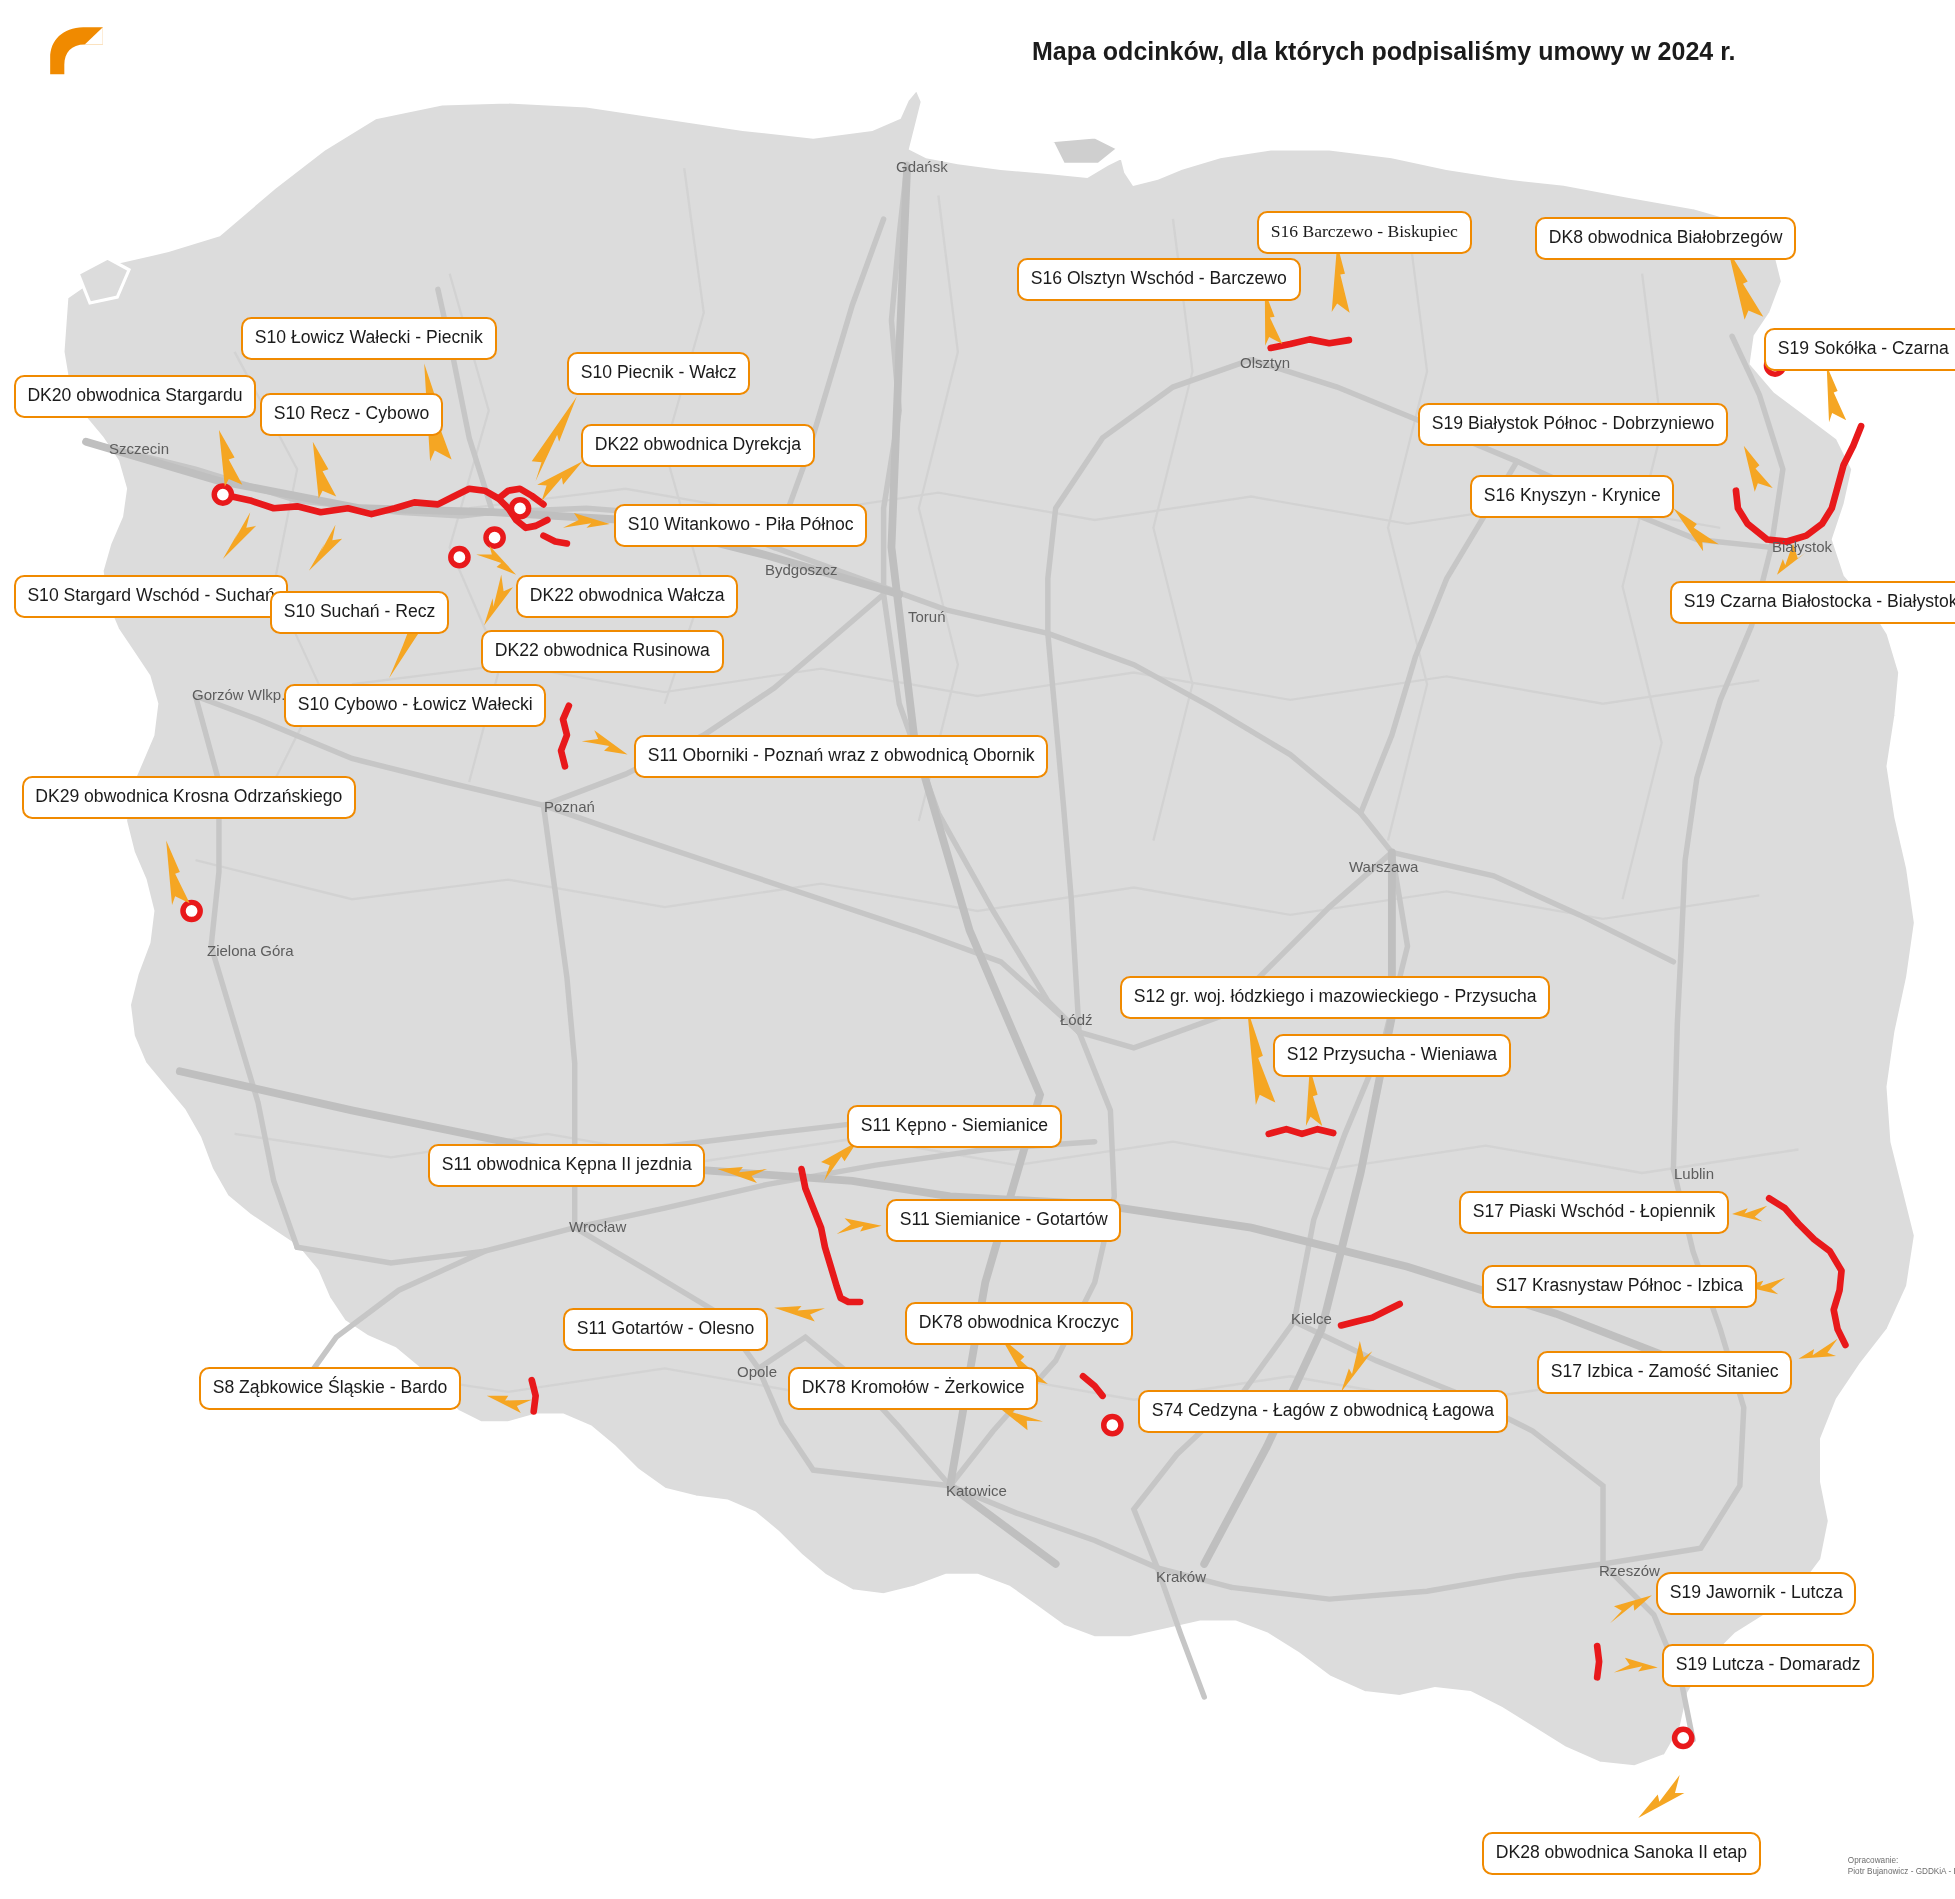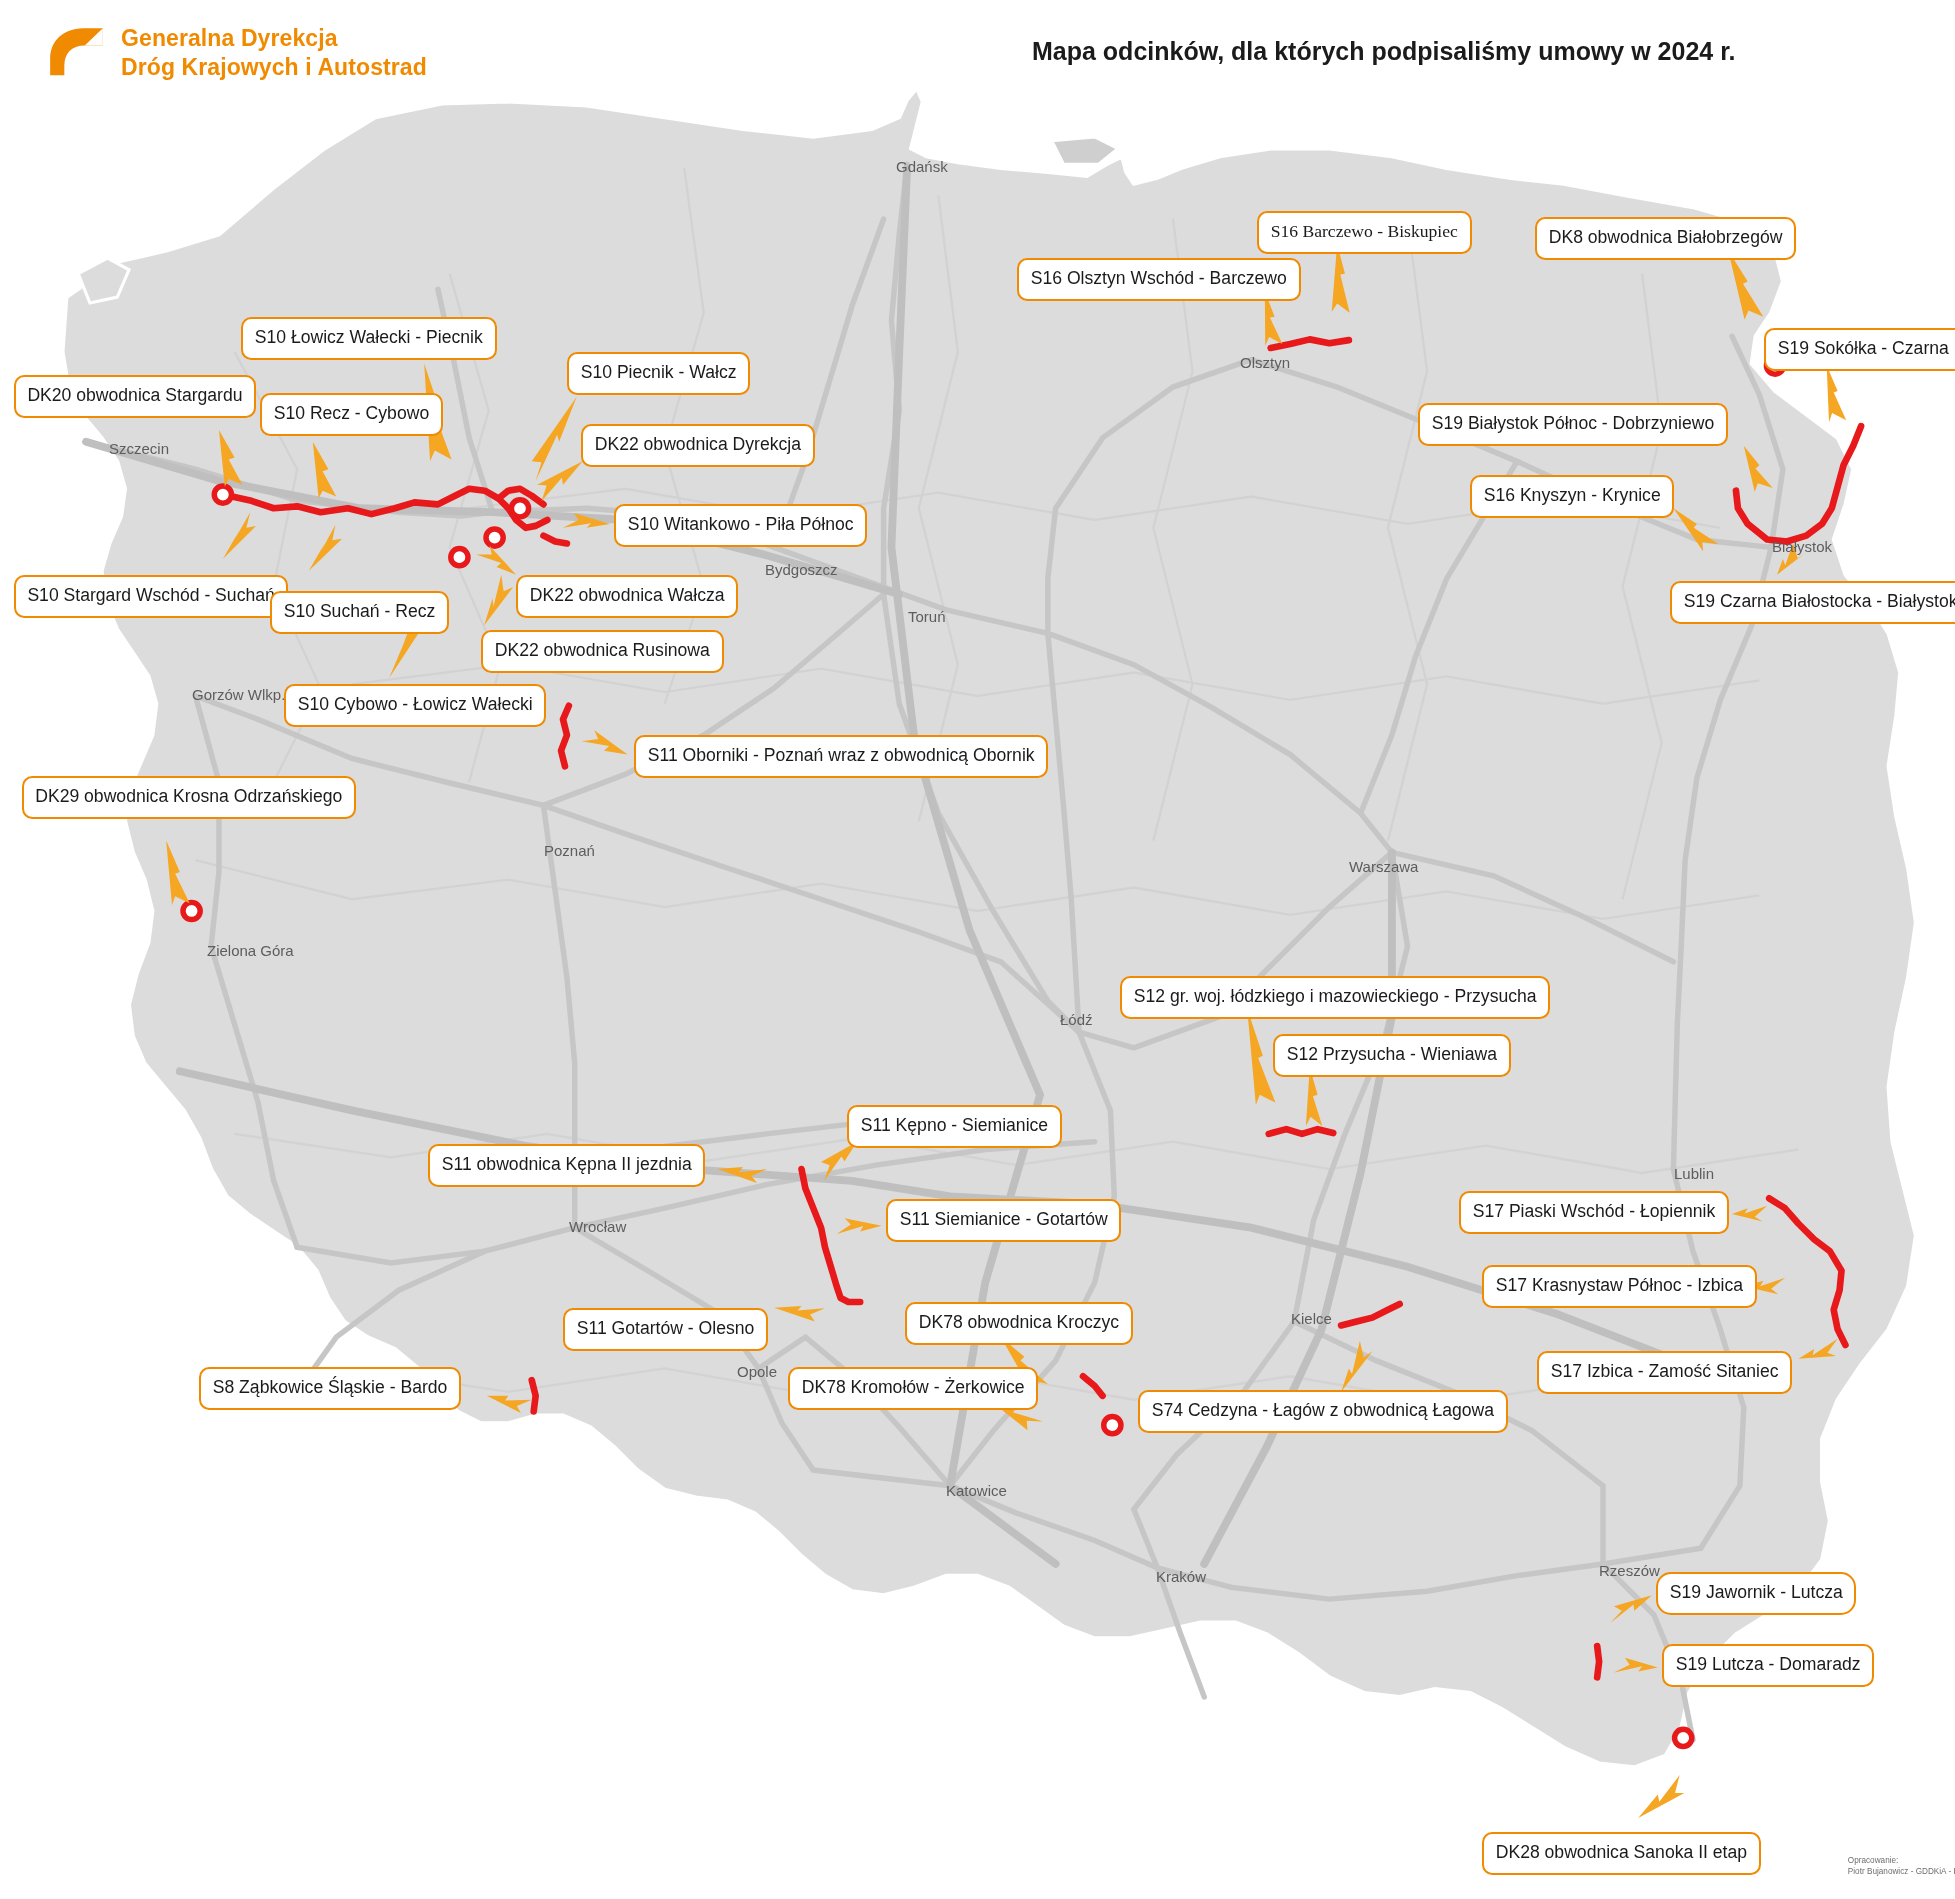--- a/index.html
+++ b/index.html
@@ -314,37 +314,33 @@
   </svg>
 
   <div id="logo-block">
     <div id="logo-mark">
       <svg viewBox="0 0 150 140" width="59" height="55">
         <path d="M 8 128 L 8 86 C 8 40 40 10 92 8 L 142 8 L 142 52 L 96 52 C 62 52 44 72 44 104 L 44 128 Z" fill="#f08a00"></path>
         <path d="M 86 34 L 142 34 L 142 92 Z" fill="#ffffff" opacity="0.0"></path>
         <path d="M 96 52 L 142 8 L 142 52 Z" fill="#ffffff"></path>
       </svg>
     </div>
-    <div id="logo-text">
-      <div>Generalna Dyrekcja</div>
-      <div>Dróg Krajowych i Autostrad</div>
-    </div>
   </div>
 
   <div id="map-title">Mapa odcinków, dla których podpisaliśmy umowy w 2024 r.</div>
 
   <div id="city-layer">
       <div class="city" style="left: 896px; top: 158px;">Gdańsk</div>
       <div class="city" style="left: 109px; top: 440px;">Szczecin</div>
       <div class="city" style="left: 1240px; top: 354px;">Olsztyn</div>
       <div class="city" style="left: 765px; top: 561px;">Bydgoszcz</div>
       <div class="city" style="left: 908px; top: 608px;">Toruń</div>
       <div class="city" style="left: 1772px; top: 538px;">Białystok</div>
       <div class="city" style="left: 192px; top: 686px;">Gorzów Wlkp.</div>
-      <div class="city" style="left: 544px; top: 842px;">Poznań</div>
+      <div class="city" style="left: 544px; top: 798px;">Poznań</div>
       <div class="city" style="left: 1349px; top: 858px;">Warszawa</div>
       <div class="city" style="left: 207px; top: 942px;">Zielona Góra</div>
       <div class="city" style="left: 1060px; top: 1011px;">Łódź</div>
       <div class="city" style="left: 1674px; top: 1165px;">Lublin</div>
       <div class="city" style="left: 569px; top: 1218px;">Wrocław</div>
       <div class="city" style="left: 1291px; top: 1310px;">Kielce</div>
       <div class="city" style="left: 737px; top: 1363px;">Opole</div>
       <div class="city" style="left: 946px; top: 1482px;">Katowice</div>
       <div class="city" style="left: 1156px; top: 1568px;">Kraków</div>
       <div class="city" style="left: 1599px; top: 1562px;">Rzeszów</div>

